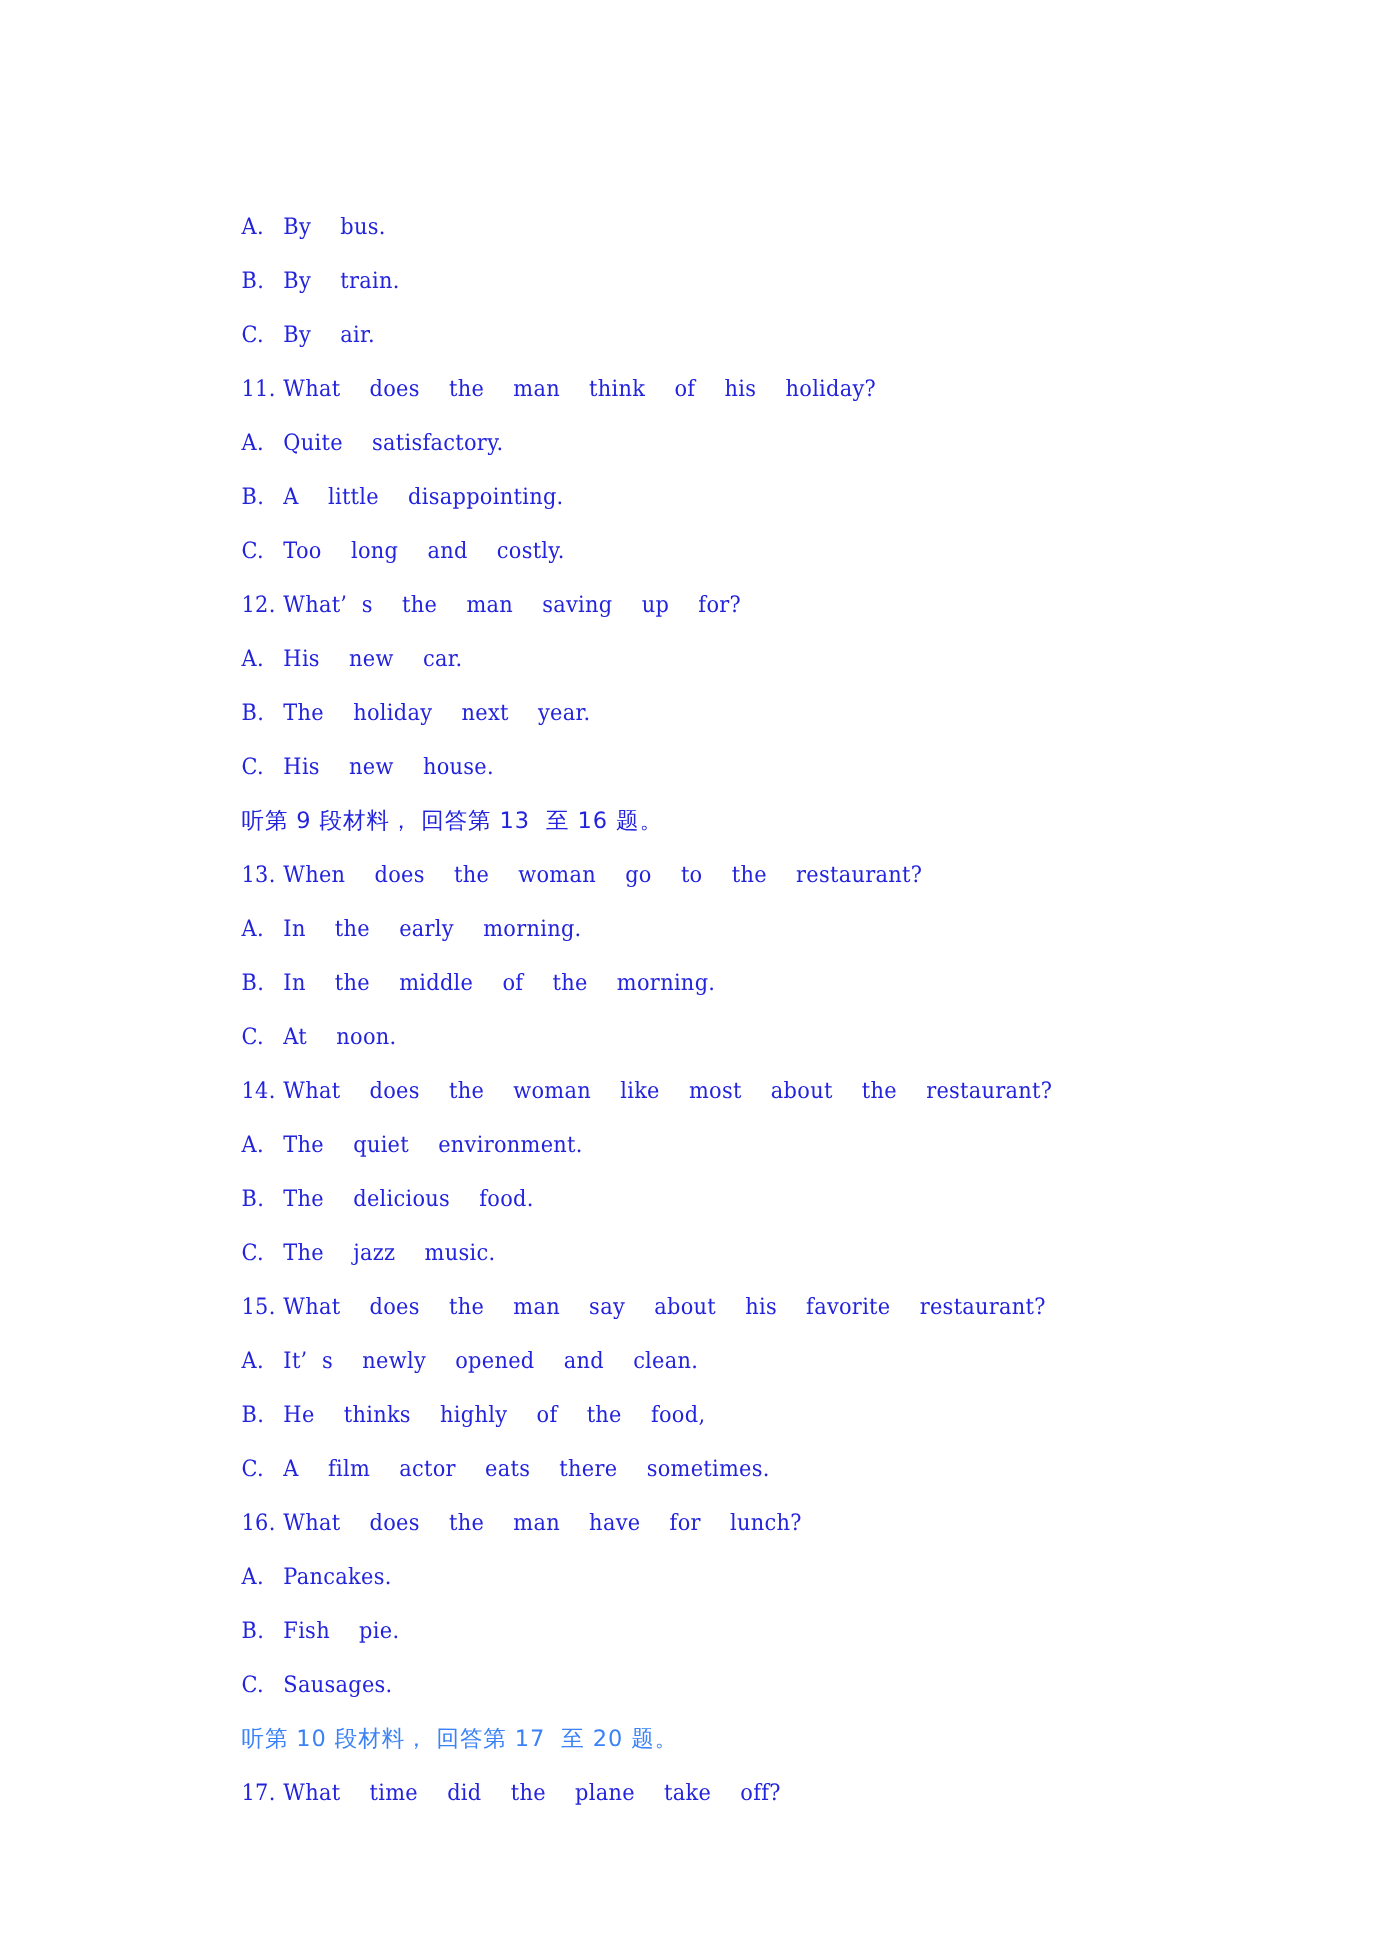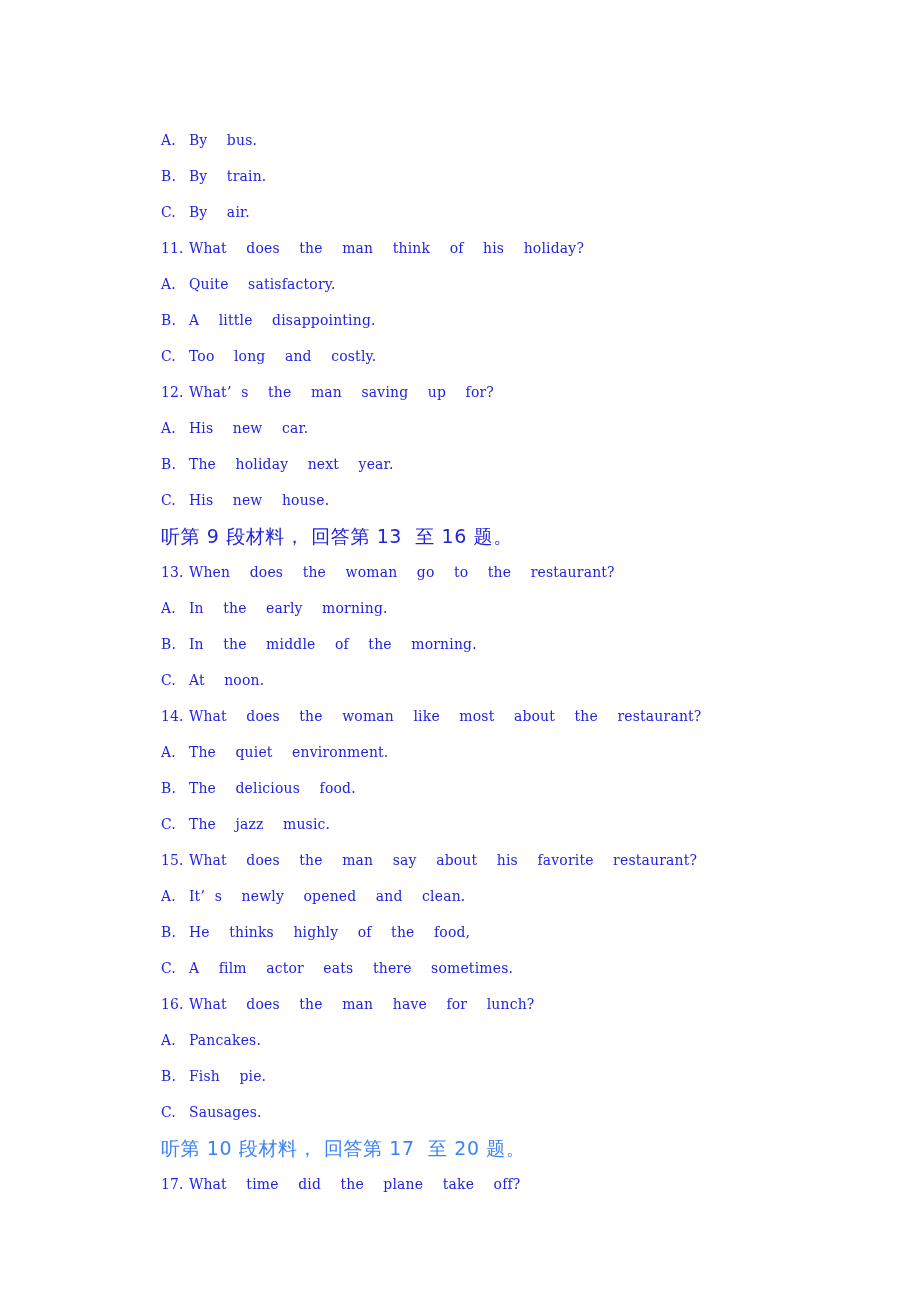--- a/index.html
+++ b/index.html
@@ -12,21 +12,21 @@
     width: 920px;
     height: 1302px;
     position: relative;
     overflow: hidden;
     font-family: "DejaVu Serif", "Liberation Serif", serif;
   }
 
   #page {
     position: absolute;
     left: 0;
-    top: 5px;
+    top: 16px;
     width: 920px;
     height: 1116px;
     background: #ffffff;
   }
 
   #doc-body {
     position: absolute;
     left: 161px;
     top: 117px;
     width: 600px;
@@ -46,21 +46,21 @@
     font-family: "DejaVu Serif", "Liberation Serif", serif;
     font-size: 15px;
     word-spacing: 5.5px;
     transform: scaleX(0.93);
     transform-origin: left center;
   }
 
   
   .line.cn {
     font-family: "DejaVu Sans", "Liberation Sans", sans-serif;
-    font-size: 19px;
+    font-size: 15px;
     word-spacing: 0px;
     letter-spacing: 0.6px;
   }
 
   .lbl {
     display: inline-block;
     min-width: 30px;
   }
 
   .txt {

